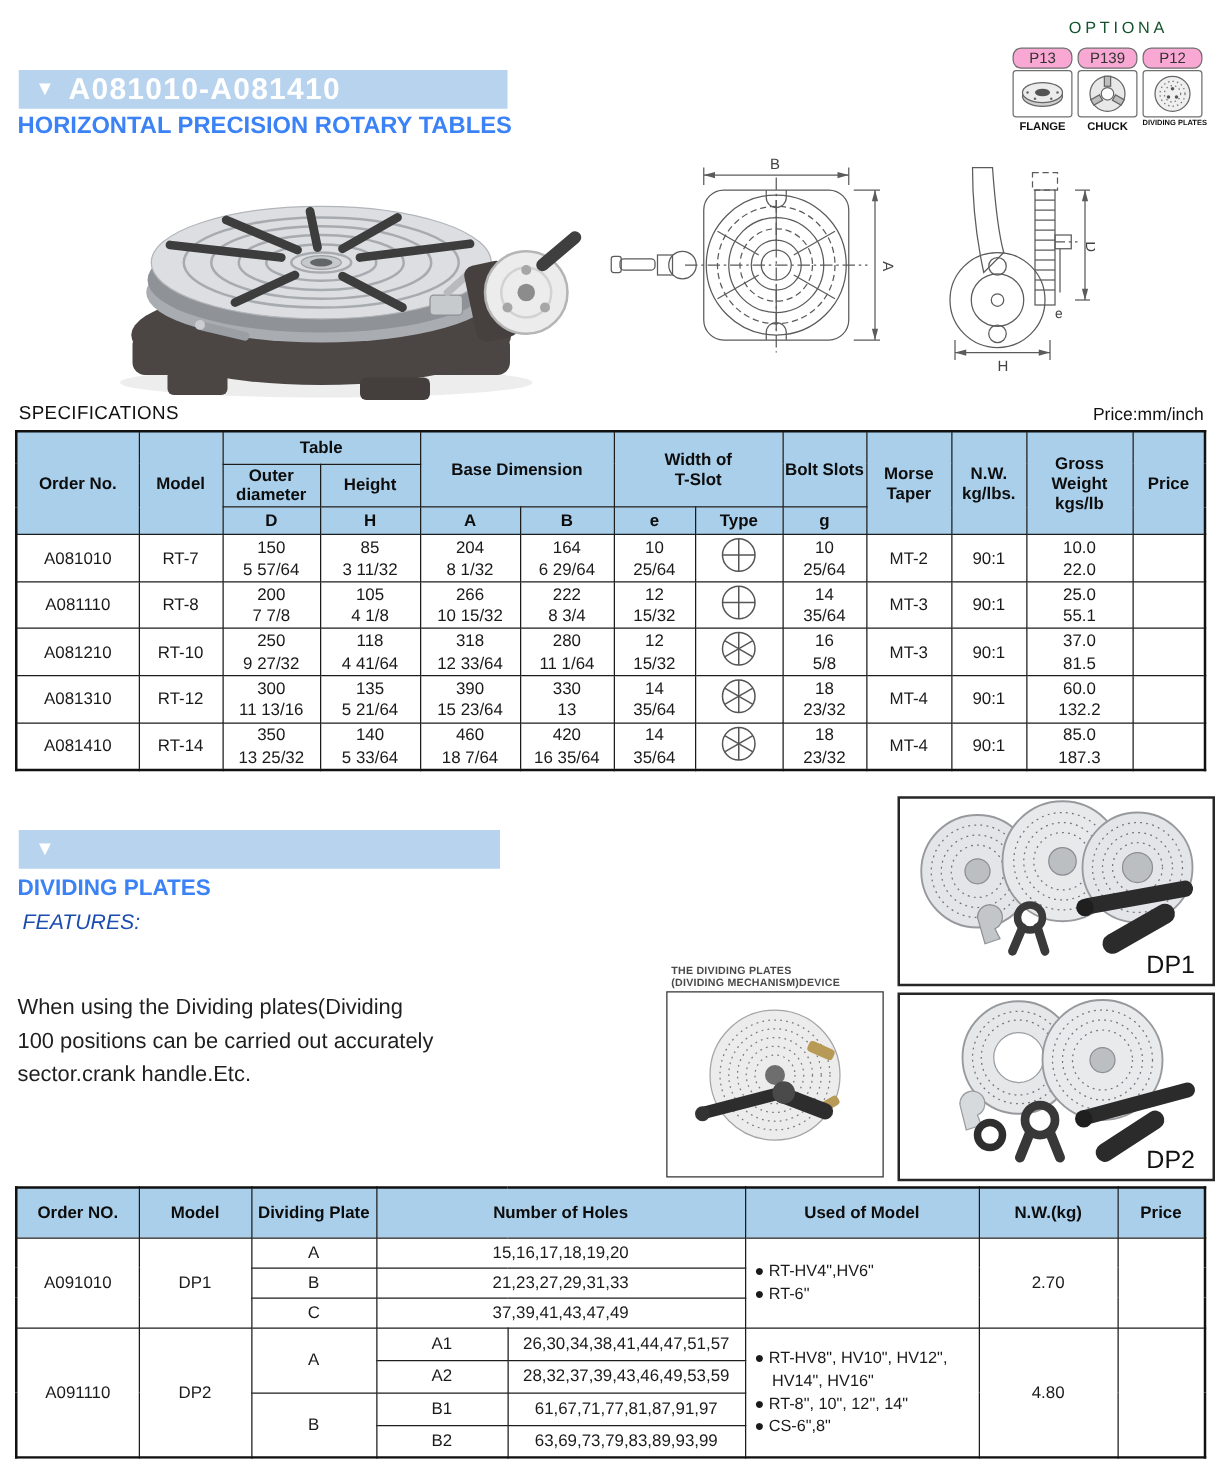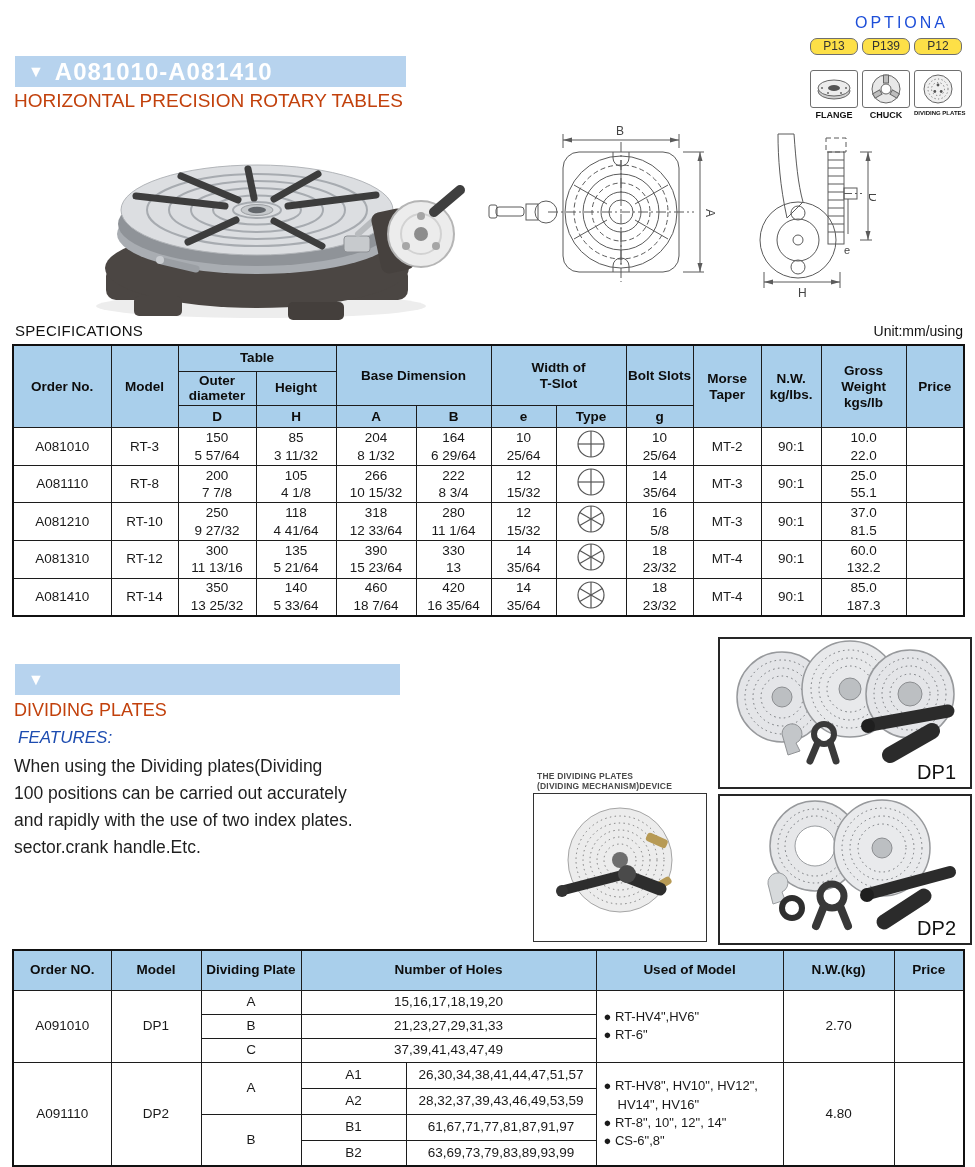--- a/index.html
+++ b/index.html
@@ -4,30 +4,30 @@
 <style>
   html,body{margin:0;padding:0;}
   .page{position:relative;width:975px;height:1167px;background:#ffffff;
         font-family:"Liberation Sans",sans-serif;color:#1a1a1a;overflow:hidden;}
   .abs{position:absolute;}
 
   
   .banner{background:#b7d3ee;color:#fff;font-weight:bold;font-size:24px;
           display:flex;align-items:center;padding-left:13px;letter-spacing:1px;}
   .banner .tri{font-size:16px;margin-right:10px;}
-  .sec-title{font-size:19px;color:#c2410c;}
+  .sec-title{font-size:19px;color:#3b82f6;font-weight:bold;}
   .spec-label{font-size:15px;color:#111;letter-spacing:.3px;}
   .unit-label{font-size:14px;color:#111;}
 
   
-  .optional-title{font-size:16px;letter-spacing:3px;color:#1d4ed8;}
+  .optional-title{font-size:13px;letter-spacing:3px;color:#14532d;}
   .opt-row{display:flex;gap:4px;}
   .opt-card{width:48px;text-align:center;}
-  .opt-tab{border:1.5px solid #6f6f6f;border-radius:7px;background:#fde047;
-           font-size:12px;color:#333;height:15px;line-height:15px;margin-bottom:15px;}
+  .opt-tab{border:1.5px solid #6f6f6f;border-radius:7px;background:#f9a8d4;
+           font-size:12px;color:#333;height:15px;line-height:15px;margin-bottom:1px;}
   .opt-body{border:1.5px solid #6f6f6f;border-radius:3px;background:#fff;height:36px;
             display:flex;align-items:center;justify-content:center;}
   .opt-caption{font-weight:bold;color:#111;margin-top:2px;white-space:nowrap;}
   .cap-n{font-size:9px;text-align:center;}
   .cap-s{font-size:6px;letter-spacing:0;}
 
   
   table{border-collapse:collapse;table-layout:fixed;}
   .spec-table,.div-table{position:absolute;left:12px;width:951px;border:2px solid #111;background:#fff;}
   .spec-table{top:344px;}
@@ -222,21 +222,21 @@
         <polygon points="120,118 117.5,109 122.5,109"></polygon>
       <polygon points="16,160 25,157.5 25,162.5"></polygon>
         <polygon points="92,160 83,157.5 83,162.5"></polygon>
     </g>
     <text x="96" y="132" font-size="11" fill="#444">e</text>
     <text x="122" y="78" font-size="12" fill="#444" transform="rotate(90 125 74)">D</text>
     <text x="50" y="175" font-size="12" fill="#444">H</text>
   </svg>
 
   <div class="abs spec-label" style="left:15px;top:322px;">SPECIFICATIONS</div>
-  <div class="abs unit-label" style="right:12px;top:323px;">Unit:mm/using</div>
+  <div class="abs unit-label" style="right:12px;top:323px;">Price:mm/inch</div>
 
   <table class="spec-table">
     <colgroup>
       <col style="width:98px">
         <col style="width:67px">
         <col style="width:78px">
         <col style="width:80px">
       <col style="width:80px">
         <col style="width:75px">
         <col style="width:65px">
@@ -276,21 +276,21 @@
         <th>A</th>
         <th>B</th>
         <th>e</th>
         <th>Type</th>
         <th>g</th>
       </tr>
     </thead>
     <tbody id="spec-tbody">
         <tr>
           <td>A081010</td>
-          <td>RT-3</td>
+          <td>RT-7</td>
           <td class="two">150
 5 57/64</td>
           <td class="two">85
 3 11/32</td>
           <td class="two">204
 8 1/32</td>
           <td class="two">164
 6 29/64</td>
           <td class="two">10
 25/64</td>
@@ -415,24 +415,23 @@
           <td></td>
         </tr>
       </tbody>
   </table>
 
   <div class="abs banner" style="left:15px;top:664px;width:372px;height:31px;">
     <span class="tri">▼</span>
   </div>
   <div class="abs sec-title" style="left:14px;top:700px;font-size:18px;">DIVIDING PLATES</div>
   <div class="abs features-label" style="left:18px;top:728px;font-style:italic;">FEATURES:</div>
-  <div class="abs features-text" style="left:14px;top:753px;width:500px;" id="features-text">
+  <div class="abs features-text" style="left:14px;top:792px;width:500px;" id="features-text">
       <div>When using the Dividing plates(Dividing</div>
       <div>100 positions can be carried out accurately</div>
-      <div>and rapidly with the use of two index plates.</div>
       <div>sector.crank handle.Etc.</div>
     </div>
 
   <div class="abs device-caption" style="left:537px;top:771px;">
     <div>THE DIVIDING PLATES</div>
     <div>(DIVIDING MECHANISM)DEVICE</div>
   </div>
   <div class="abs device-box" style="left:533px;top:793px;width:172px;height:147px;">
     <svg width="169" height="144" viewBox="0 0 169 144">
       <circle cx="86" cy="66" r="52" fill="#ececec" stroke="#a5a5a5"></circle>

